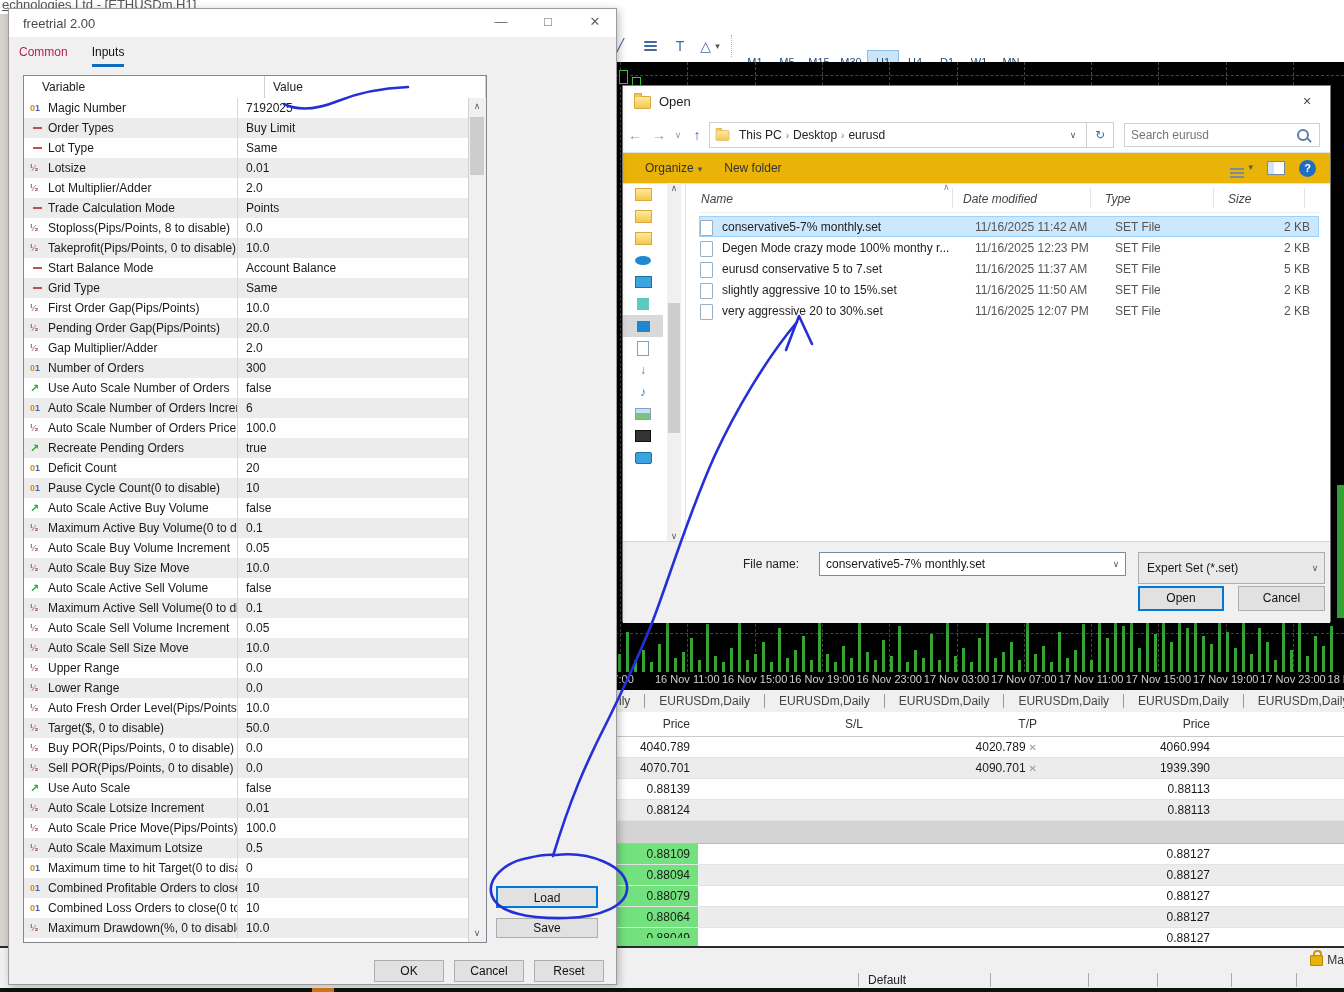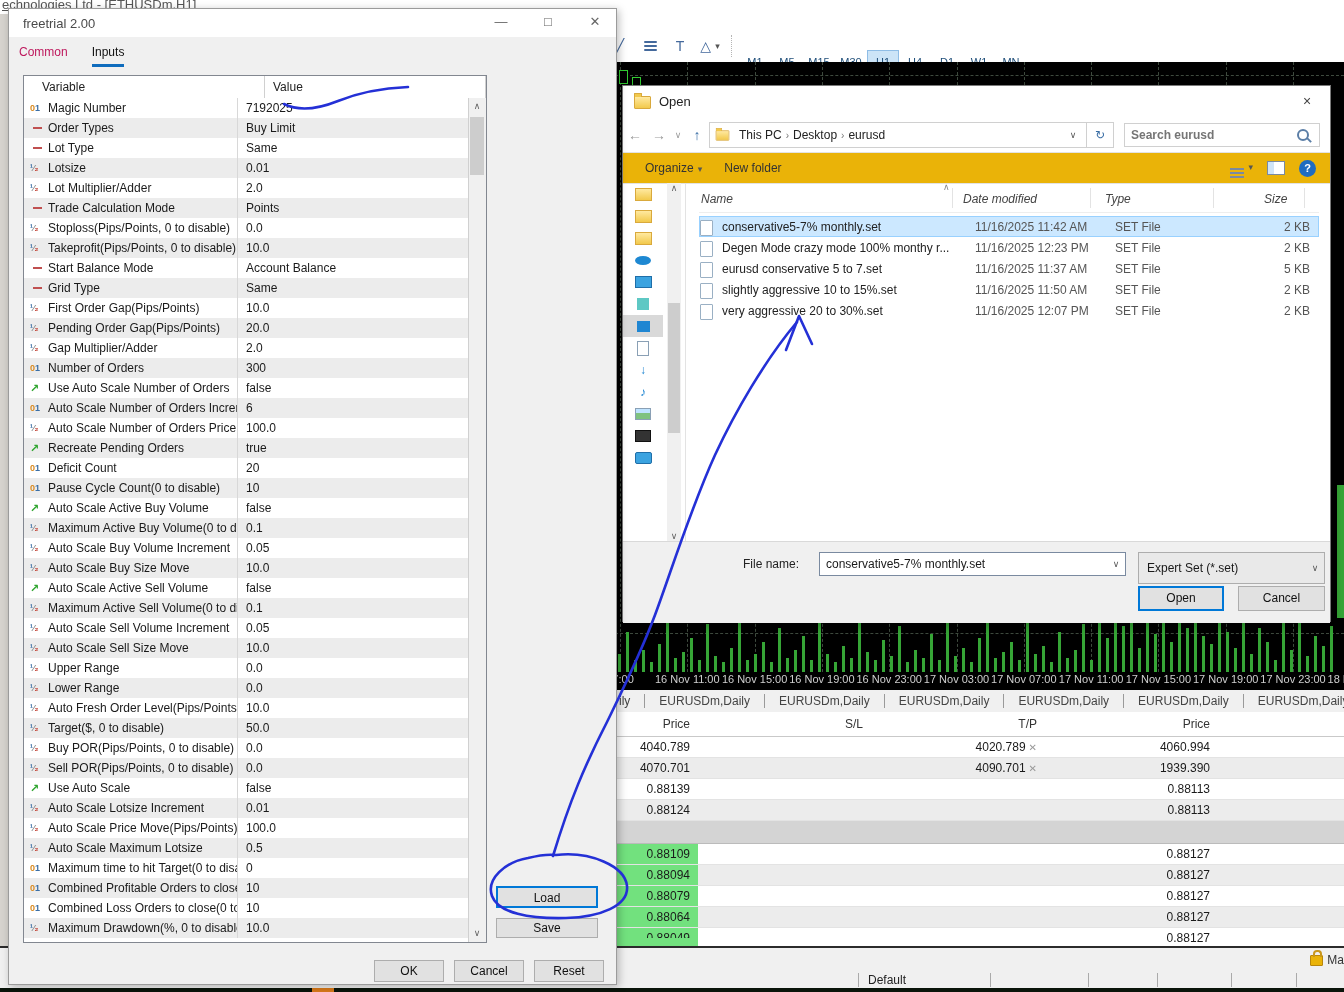--- a/index.html
+++ b/index.html
@@ -87,21 +87,21 @@
   #open-title-text{left:36px;top:8px;font-size:13px;color:#222;}
   #open-close{right:8px;top:4px;width:30px;height:22px;text-align:center;line-height:22px;color:#444;font-size:14px;}
   #nav-row{left:0;top:34px;width:100%;height:30px;display:flex;align-items:center;}
   .nav-arr{color:#9a9a9a;font-size:14px;width:24px;text-align:center;}
   .nav-arr.up{color:#3a6ea5;}
   #crumb-box{width:368px;height:24px;border:1px solid #d0d0d0;background:#fff;display:flex;align-items:center;padding:0 4px;gap:4px;}
   .crumb{color:#222;padding:0 4px;white-space:nowrap;}
   .crumb-sep{color:#777;font-size:10px;}
   #refresh-btn{width:26px;height:24px;border:1px solid #d0d0d0;border-left:none;text-align:center;line-height:24px;color:#3a6ea5;}
   #search-box{margin-left:10px;width:196px;height:24px;border:1px solid #d0d0d0;background:#fff;display:flex;align-items:center;box-sizing:border-box;}
-  #search-box input{border:none;outline:none;flex:1;font-size:12px;color:#777;padding:0 6px;font-family:inherit;background:transparent;font-weight:bold;}
+  #search-box input{border:none;outline:none;flex:1;font-size:12px;color:#777;padding:0 6px;font-family:inherit;background:transparent;}
   .mag{width:8px;height:8px;border:2px solid #5b7ea6;border-radius:50%;position:relative;margin-right:10px;flex:0 0 8px;}
   .mag:after{content:"";position:absolute;width:6px;height:2px;background:#5b7ea6;transform:rotate(45deg);right:-5px;bottom:-2px;}
   #cmd-bar{left:0;top:66px;width:100%;height:30px;background:#eab308;border-top:1px solid #e3e3e3;border-bottom:1px solid #e3e3e3;display:flex;align-items:center;}
   .cmd{color:#333;margin-left:22px;}
   .caret-down{font-size:9px;color:#555;margin-left:4px;}
   #view-icons{margin-left:auto;display:flex;align-items:center;gap:14px;margin-right:14px;}
   .vlist{display:inline-flex;flex-direction:column;gap:2px;}
   .vlist i{width:14px;height:2px;background:#7a8aa0;}
   .vpane{width:16px;height:12px;border:1px solid #7a8aa0;background:linear-gradient(90deg,#cfe4f7 0 6px,#fff 6px);}
   .help-ic{width:17px;height:17px;border-radius:50%;background:#1f6cc1;color:#fff;text-align:center;line-height:17px;font-size:11px;font-weight:bold;}
@@ -492,21 +492,21 @@
     <div class="abs" id="side-scroll">
       <span class="arr" style="top:0;">∧</span>
       <span id="side-thumb"></span>
       <span class="arr" style="bottom:0;">∨</span>
     </div>
     <div class="abs" id="list-hdr">
       <span id="sort-caret">∧</span>
       <span class="hcell" style="left:2px;">Name</span>
       <span class="hcell" style="left:264px;">Date modified</span>
       <span class="hcell" style="left:406px;">Type</span>
-      <span class="hcell" style="left:565px;">Size</span>
+      <span class="hcell" style="left:529px;">Size</span>
       <span class="hdiv" style="left:253px;"></span>
         <span class="hdiv" style="left:391px;"></span>
         <span class="hdiv" style="left:514px;"></span>
         <span class="hdiv" style="left:605px;"></span>
     </div>
     <div class="abs" id="file-rows">
         <div class="frow sel">
      <span class="page"></span>
      <span class="fname">conservative5-7% monthly.set</span>
      <span class="fdate">11/16/2025 11:42 AM</span>
@@ -639,21 +639,21 @@
             </div>
      <div class="pval">Points</div>
    </div>
           <div class="prow">
      <div class="pname">
               <span class="pi">
                 <b class="b">¹</b>
                 <b class="g">⁄</b>
                 <b class="r">₂</b>
               </span>
-              <span>Stoploss(Pips/Points, 0 to disable)</span>
+              <span>Stoploss(Pips/Points, 8 to disable)</span>
             </div>
      <div class="pval">0.0</div>
    </div>
           <div class="prow alt">
      <div class="pname">
               <span class="pi">
                 <b class="b">¹</b>
                 <b class="g">⁄</b>
                 <b class="r">₂</b>
               </span>

